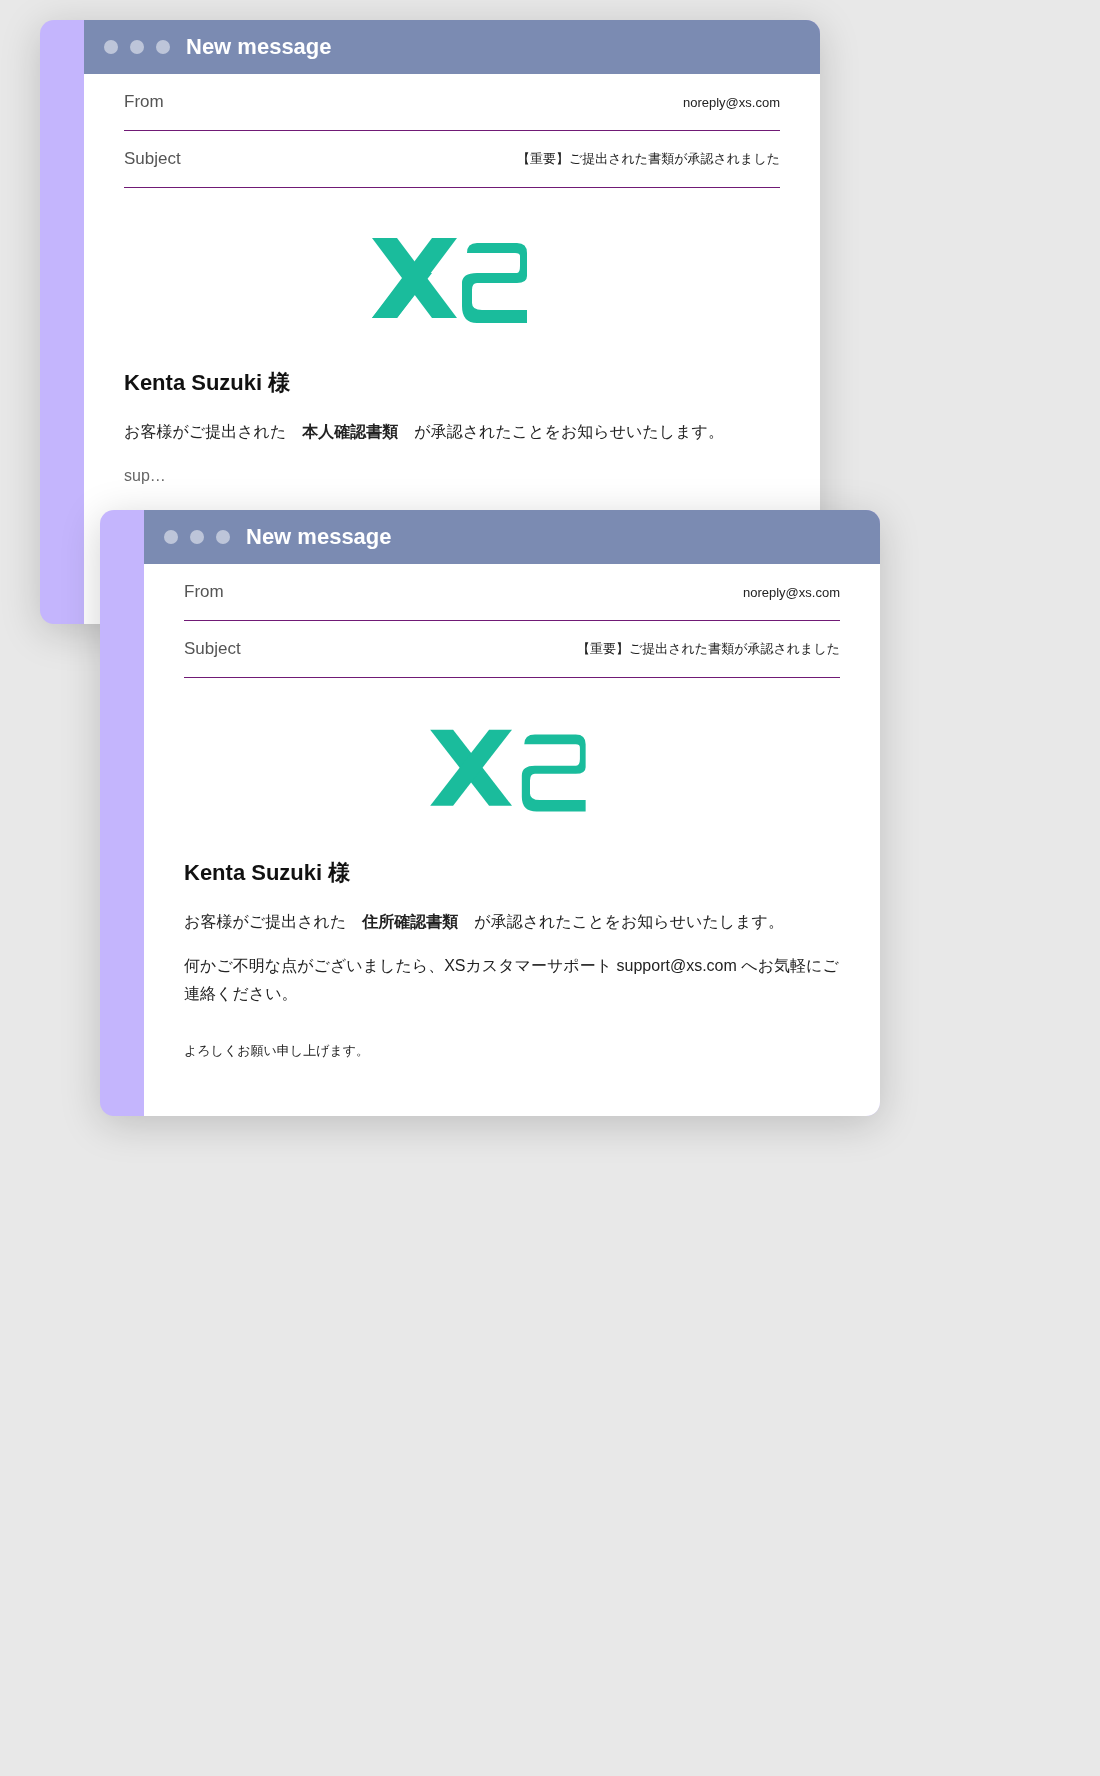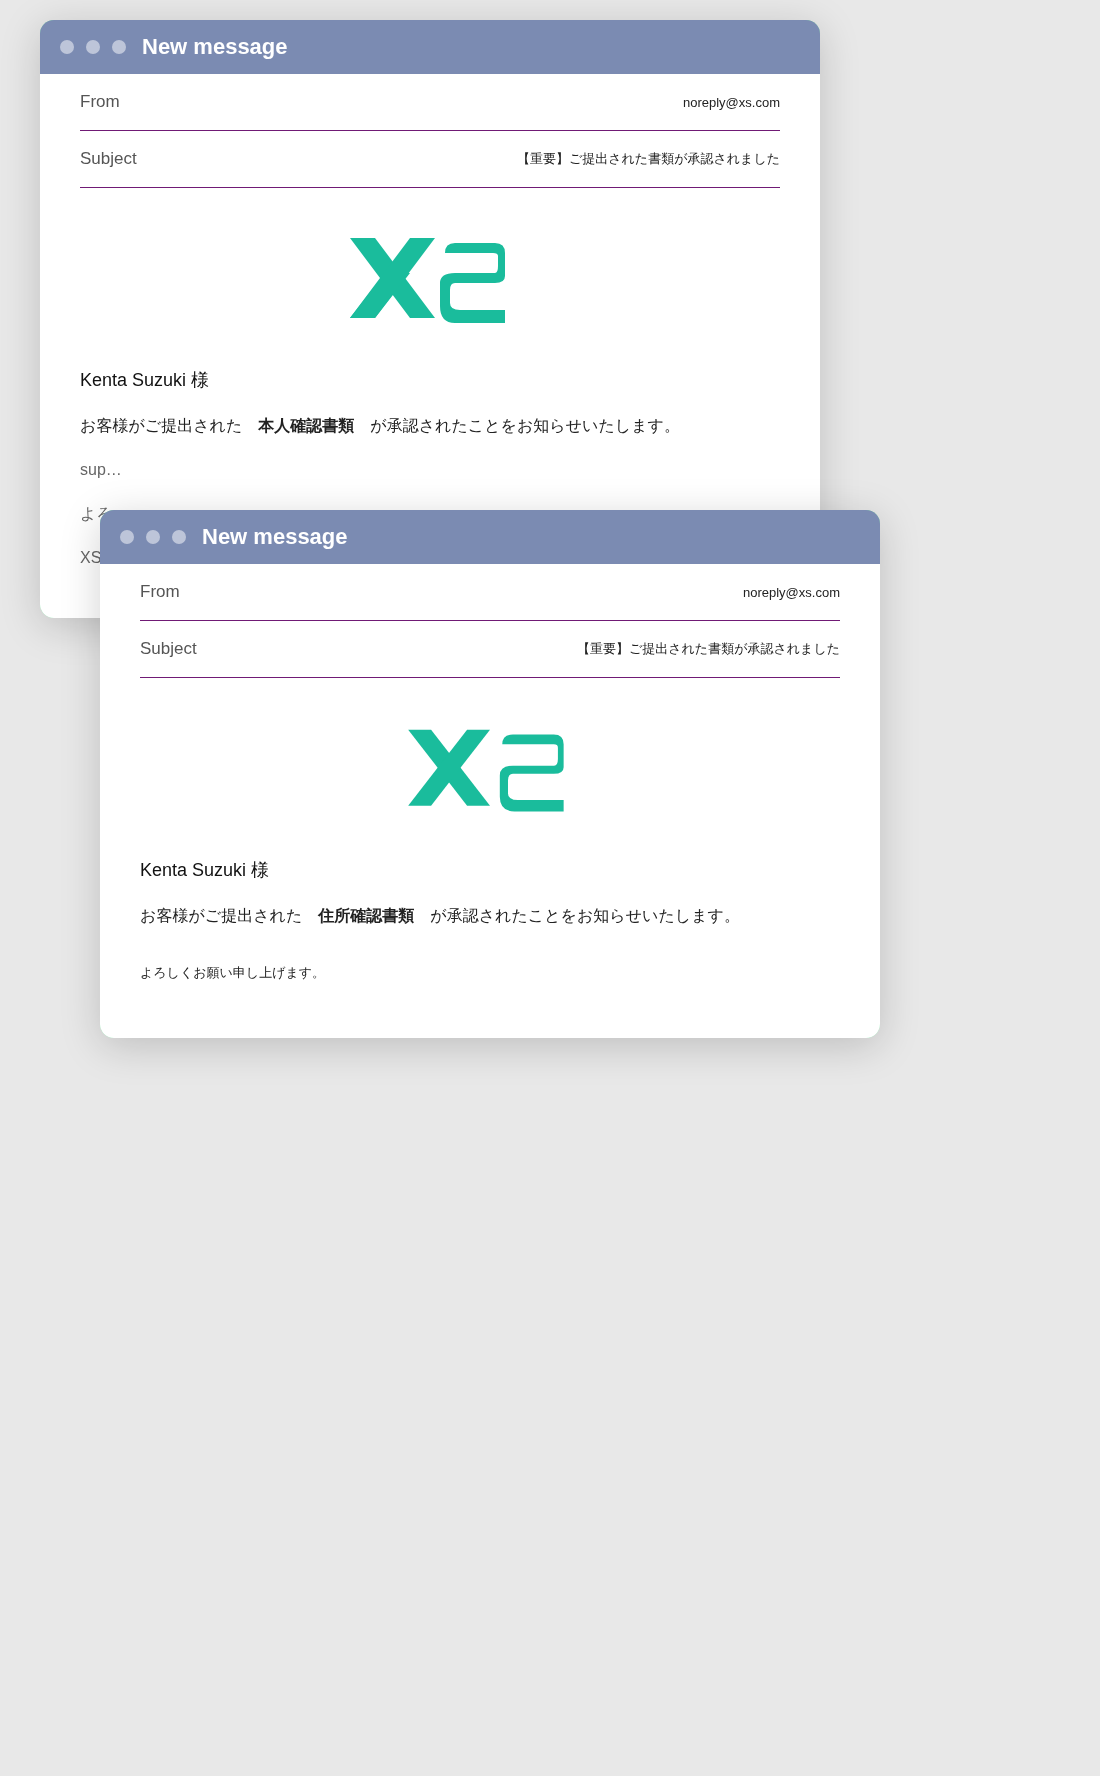--- a/index.html
+++ b/index.html
@@ -9,25 +9,26 @@
       width: 1100px;
       min-height: 1776px;
       display: flex;
       align-items: flex-start;
       justify-content: center;
       padding: 40px 60px;
       position: relative;
     }
 
     .email-window {
-      background: #86efac;
+      background: #c4b5fd;
       border-radius: 14px;
       overflow: hidden;
       box-shadow: 0 8px 40px rgba(0,0,0,0.18);
       position: absolute;
+      padding-left: 44px;
     }
 
     .email-window-1 {
       width: 780px;
       top: 20px;
       left: 40px;
       z-index: 1;
     }
 
     .email-window-2 {
@@ -96,22 +97,22 @@
       align-items: center;
       margin: 20px 0 30px 0;
     }
 
     .xs-logo svg {
       width: 180px;
       height: 110px;
     }
 
     .greeting {
-      font-size: 18px;
-      font-weight: 400;
+      font-size: 22px;
+      font-weight: 700;
       margin-bottom: 20px;
       color: #111;
     }
 
     .body-text {
       font-size: 16px;
       color: #222;
       line-height: 1.75;
       margin-bottom: 16px;
     }
@@ -203,17 +204,18 @@
           <polygon points="82,12 110,12 38,105 10,105"></polygon>
 
           <path d="M125,30 Q125,18 138,18 L188,18 Q200,18 200,30 L200,58 Q200,66 188,66 L138,66 Q132,66 132,74 L132,90 Q132,98 144,98 L200,98 L200,112 L140,112 Q122,112 122,94 L122,68 Q122,56 138,56 L188,56 Q193,56 193,48 L193,34 Q193,30 188,30 Z"></path>
         </g>
       </svg>
     </div>
     <p class="greeting">Kenta Suzuki 様</p>
     <p class="body-text">
       お客様がご提出された　<span class="highlight">住所確認書類</span>　が承認されたことをお知らせいたします。
     </p>
+    <p class="body-text">何かご不明な点がございましたら、XSカスタマーサポート support@xs.com へお気軽にご連絡ください。</p>
     <br>
     <p class="sign-off">よろしくお願い申し上げます。</p>
     <br>
   </div>
 </div>
 
 </body></html>

